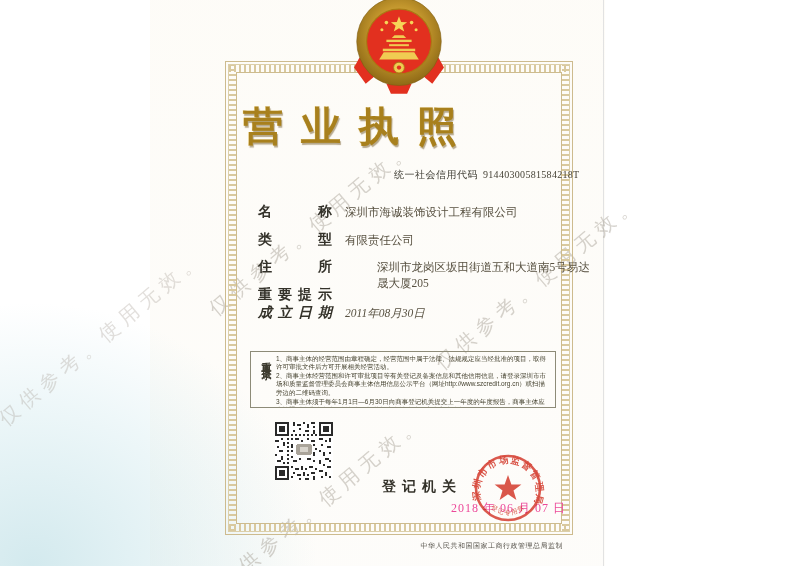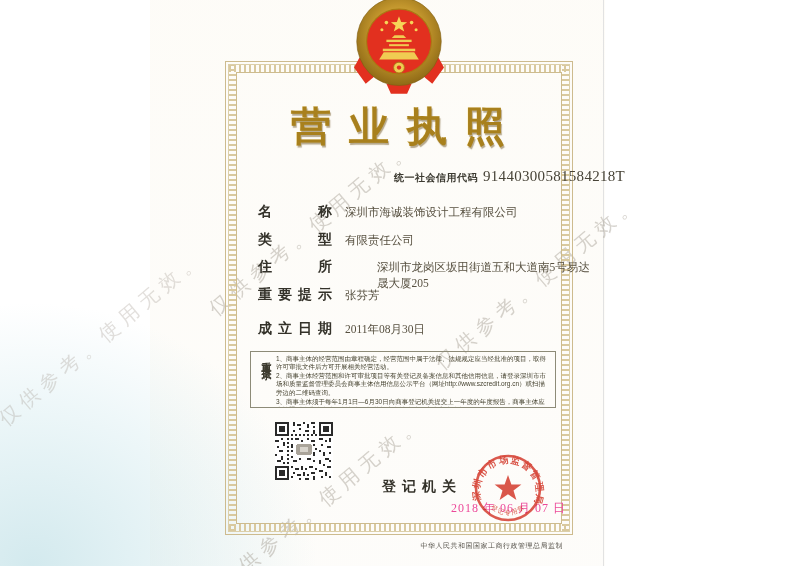--- a/index.html
+++ b/index.html
@@ -30,37 +30,37 @@
       repeating-linear-gradient(90deg,#d9c99e 0 2px,transparent 2px 5px) 0 0 / 100% 7px no-repeat,
       repeating-linear-gradient(90deg,#d9c99e 0 2px,transparent 2px 5px) 0 100% / 100% 7px no-repeat,
       repeating-linear-gradient(0deg,#d9c99e 0 2px,transparent 2px 5px) 0 0 / 7px 100% no-repeat,
       repeating-linear-gradient(0deg,#d9c99e 0 2px,transparent 2px 5px) 100% 0 / 7px 100% no-repeat;}
   .cert-frame::after{content:"";position:absolute;inset:10px;border:1px solid #cdbb8e;}
 
   
   .emblem{position:absolute;left:354px;top:-6px;width:90px;height:104px;}
 
   
-  .lic-title{position:absolute;left:225px;top:99px;width:346px;text-align:center;
+  .lic-title{position:absolute;left:225px;top:99px;width:346px;
     font-size:40px;font-weight:bold;letter-spacing:18px;text-indent:18px;
     color:#a8801d;
     text-shadow:1px 1.5px 1px rgba(96,66,8,.45),-0.5px -0.5px 0 rgba(255,232,160,.7);}
 
   
   .code-line{position:absolute;left:394px;top:168px;display:flex;align-items:baseline;gap:5px;}
-  .code-label{font-size:10px;font-weight:bold;color:#3c3a31;letter-spacing:.5px;}
-  .code-value{font-size:15px;color:#474337;font-family:"Liberation Serif","DejaVu Serif",serif;letter-spacing:.3px;}
+  .code-label{font-size:10px;font-weight:normal;color:#3c3a31;letter-spacing:.5px;}
+  .code-value{font-size:10px;color:#474337;font-family:"Liberation Serif","DejaVu Serif",serif;letter-spacing:.3px;}
 
   
   .field-row{position:absolute;left:258px;display:flex;align-items:flex-start;}
   .f-label{display:inline-block;width:74px;font-size:14px;font-weight:bold;color:#34322a;
            text-align:justify;text-align-last:justify;flex:none;}
   .f-value{margin-left:13px;width:218px;font-size:11.5px;line-height:16px;color:#575040;
            font-family:"Liberation Serif","DejaVu Serif",serif;padding-top:1px;}
-  .row-1{top:203px;} .row-2{top:231px;} .row-3{top:258px;gap:32px;} .row-4{top:286px;} .row-5{top:320px;}
+  .row-1{top:203px;} .row-2{top:231px;} .row-3{top:258px;gap:32px;} .row-4{top:286px;} .row-5{top:304px;font-style:italic;}
 
   
   .notice-box{position:absolute;left:250px;top:351px;width:306px;height:57px;
               border:1px solid #8d8b78;display:flex;box-sizing:border-box;}
   .notice-side{flex:none;width:18px;padding:2px 1px 2px 4px;
                writing-mode:vertical-rl;text-orientation:upright;
                font-size:10px;font-weight:bold;color:#3c3a2e;letter-spacing:3px;}
   .notice-items{flex:1;padding:3px 5px 2px 2px;overflow:hidden;}
   .notice-item{font-size:6.5px;line-height:1.25;color:#45422f;margin-bottom:1px;}
 
@@ -145,21 +145,20 @@
   <div class="field-row row-2">
     <span class="f-label">类型</span>
     <span class="f-value">有限责任公司</span>
   </div>
   <div class="field-row row-3">
     <span class="f-label">住所</span>
     <span class="f-value">深圳市龙岗区坂田街道五和大道南5号易达晟大厦205</span>
   </div>
   <div class="field-row row-4">
     <span class="f-label">重要提示</span>
-    <span class="f-value">张芬芳</span>
   </div>
   <div class="field-row row-5">
     <span class="f-label">成立日期</span>
     <span class="f-value">2011年08月30日</span>
   </div>
 
   <div class="notice-box">
     <div class="notice-side">重要提示</div>
     <div class="notice-items">
       <div class="notice-item">1、商事主体的经营范围由章程确定，经营范围中属于法律、法规规定应当经批准的项目，取得许可审批文件后方可开展相关经营活动。</div>

